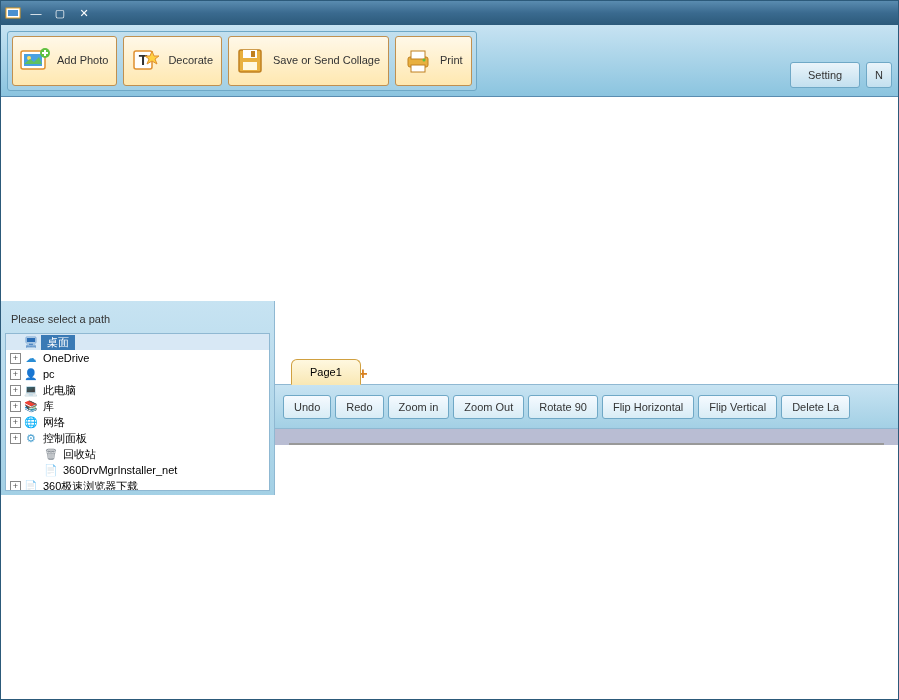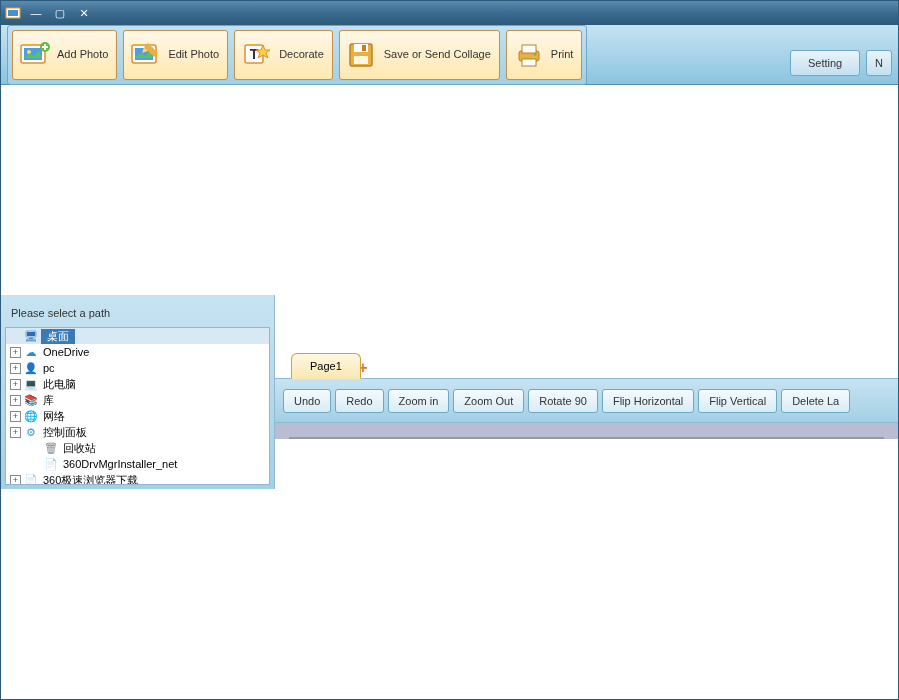--- a/index.html
+++ b/index.html
@@ -30,21 +30,21 @@
 }
 .titlebar-icon { width: 16px; height: 16px; margin-right: 4px; }
 .titlebar-title { flex: 1; font-size: 12px; }
 .titlebar-controls { display: flex; gap: 2px; }
 .titlebar-btn {
   width: 22px; height: 18px;
   display: flex; align-items: center; justify-content: center;
   cursor: pointer; color: #fff; font-size: 11px;
 }
 .toolbar-wrap {
-  height: 60px;
+  height: 72px;
   background: linear-gradient(to bottom, #c7e3f2 0%, #8bc4df 100%);
   border-bottom: 1px solid #5a8cb0;
   padding: 6px;
   display: flex;
   align-items: center;
 }
 .toolbar-inner {
   background: linear-gradient(to bottom, #c3e0ef 0%, #a3d0e5 100%);
   border: 1px solid #6fa8c6;
   border-radius: 3px;
@@ -212,32 +212,20 @@
               <path d="M5 17 L11 12 L15 15 L20 10 L23 17 Z" fill="#60c060"></path>
               <circle cx="26" cy="6" r="5" fill="#60c040"></circle>
               <path d="M26 3 L26 9 M23 6 L29 6" stroke="#fff" stroke-width="2"></path>
             </svg>
         </span>
         <span class="tbtn-label">Add Photo</span>
       </div>
       <div class="tbtn">
         <span class="icon-box">
           <svg width="32" height="28" viewBox="0 0 32 28">
-              <rect x="2" y="4" width="24" height="18" rx="2" fill="#fff" stroke="#e09030" stroke-width="1.5"></rect>
-              <rect x="5" y="7" width="18" height="12" fill="#4aa0e0"></rect>
-              <path d="M5 17 L11 12 L15 15 L20 10 L23 17 Z" fill="#60c060"></path>
-              <path d="M18 2 L28 12 L24 16 L14 6 Z" fill="#e8b040"></path>
-              <path d="M14 6 L12 12 L18 10 Z" fill="#ffd070"></path>
-            </svg>
-        </span>
-        <span class="tbtn-label">Edit Photo</span>
-      </div>
-      <div class="tbtn">
-        <span class="icon-box">
-          <svg width="32" height="28" viewBox="0 0 32 28">
               <rect x="4" y="4" width="18" height="18" rx="2" fill="#fff" stroke="#e09030" stroke-width="1.5"></rect>
               <text x="13" y="18" font-size="14" text-anchor="middle" fill="#333" font-weight="bold">T</text>
               <path d="M22 4 L24 9 L29 9 L25 12 L27 17 L22 14 L17 17 L19 12 L15 9 L20 9 Z" fill="#ffd040" stroke="#e09030"></path>
             </svg>
         </span>
         <span class="tbtn-label">Decorate</span>
       </div>
       <div class="tbtn">
         <span class="icon-box">
           <svg width="32" height="28" viewBox="0 0 32 28">

